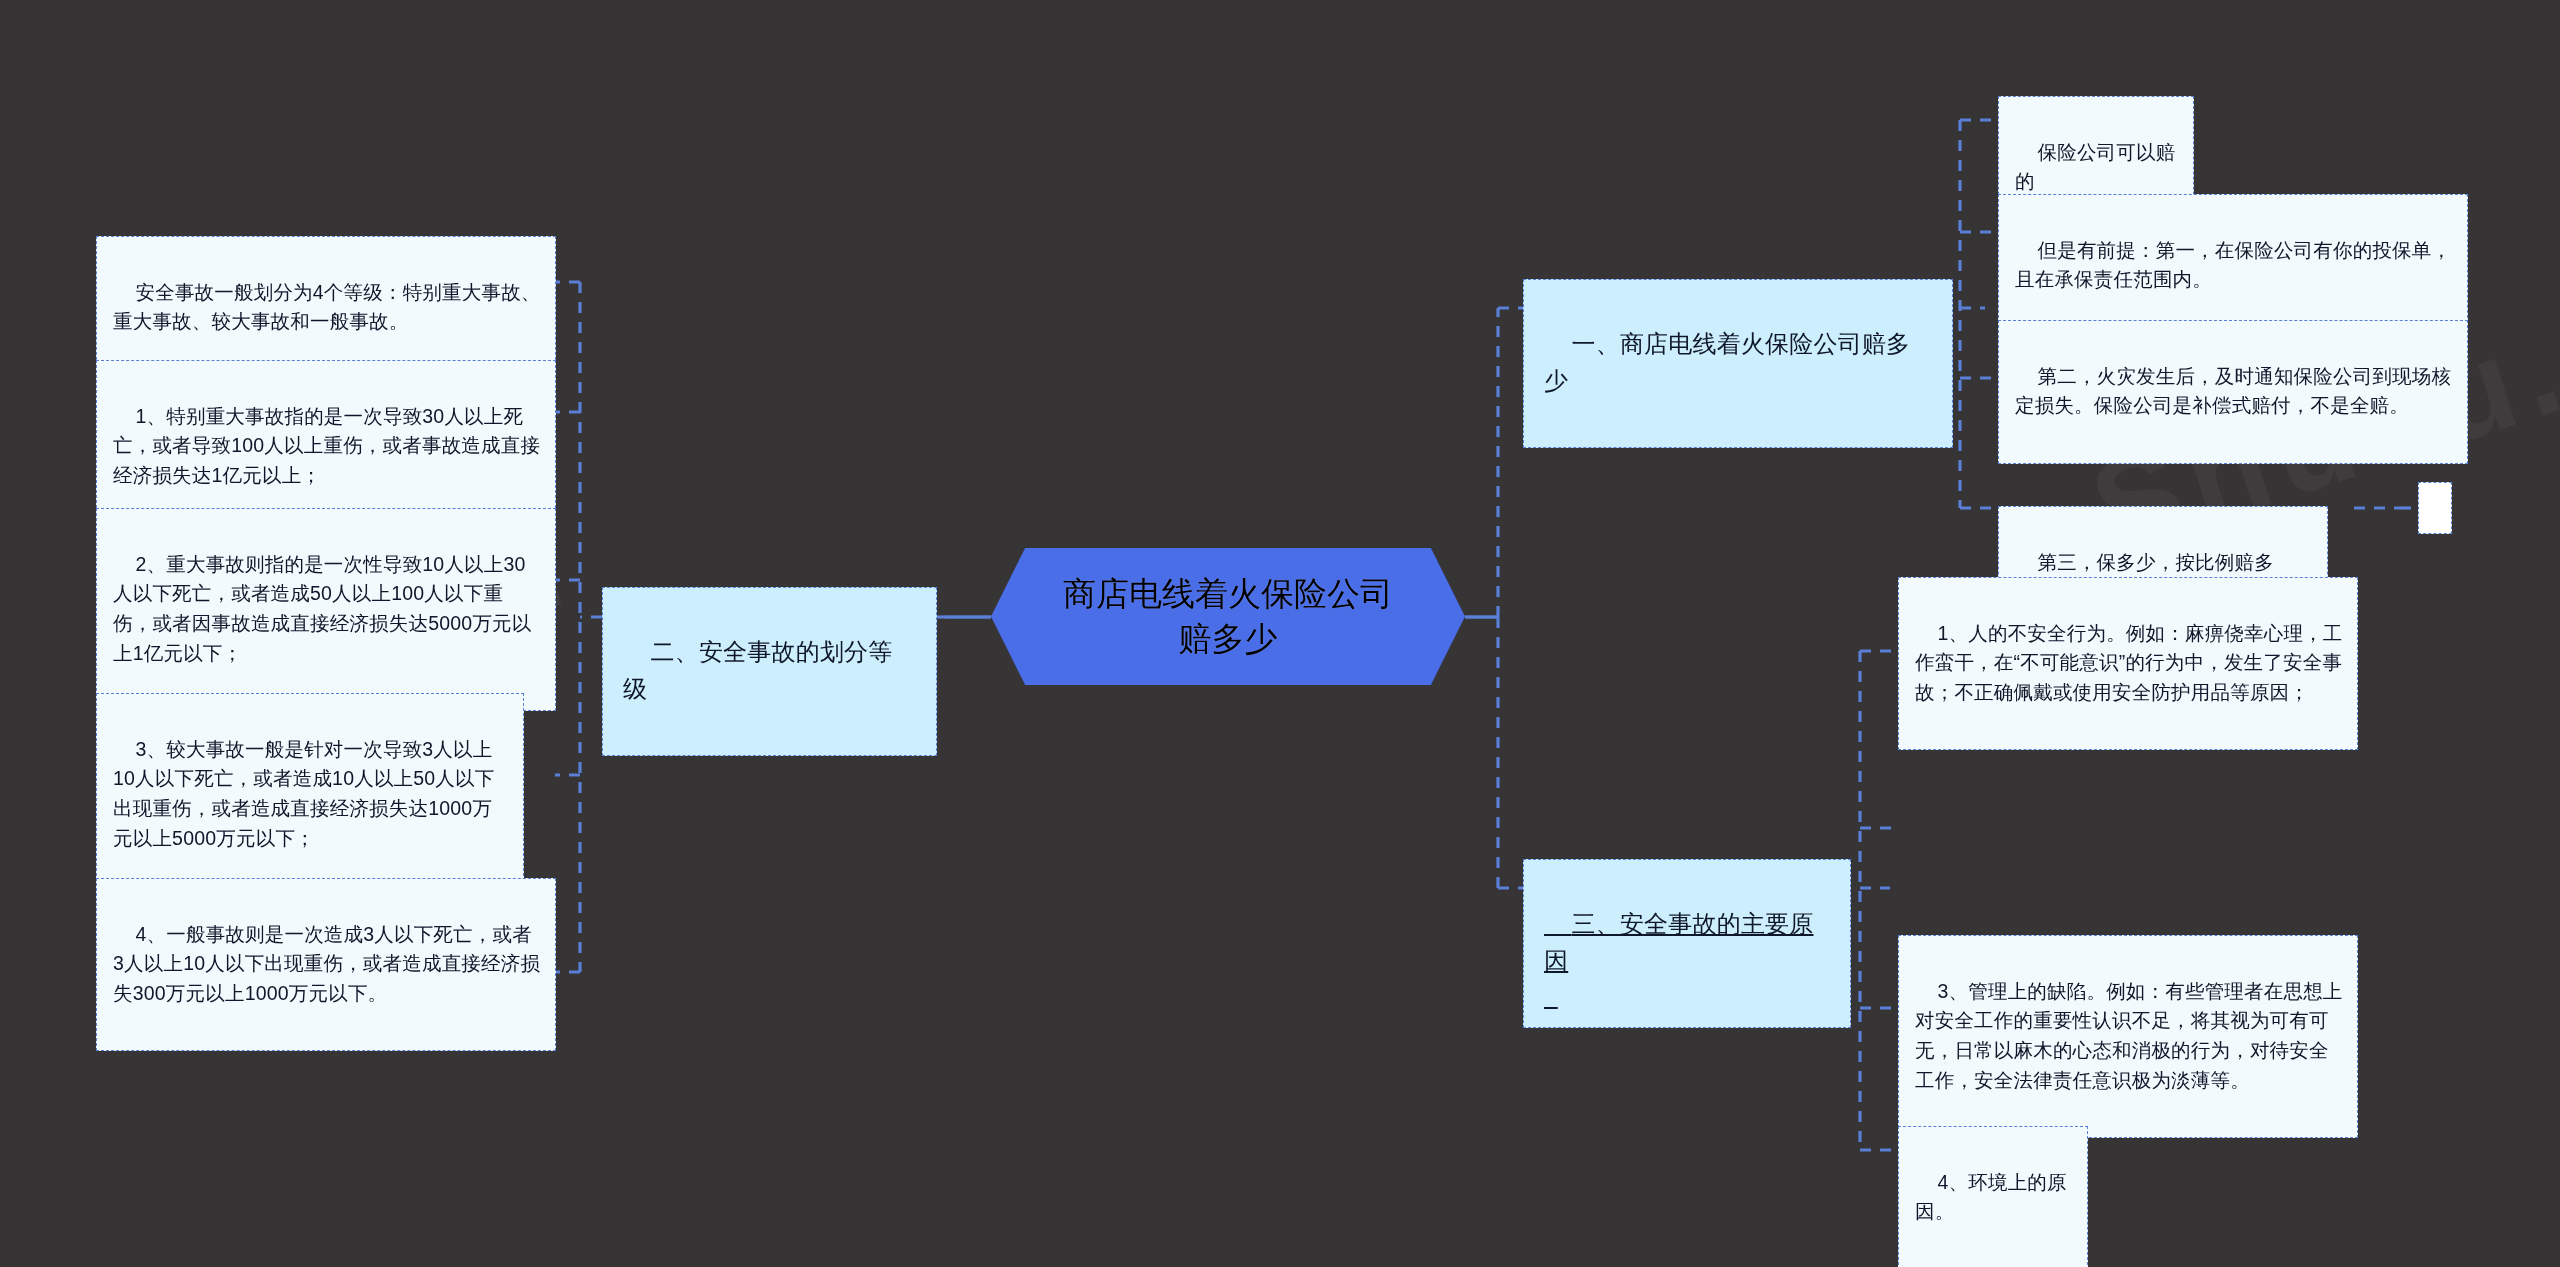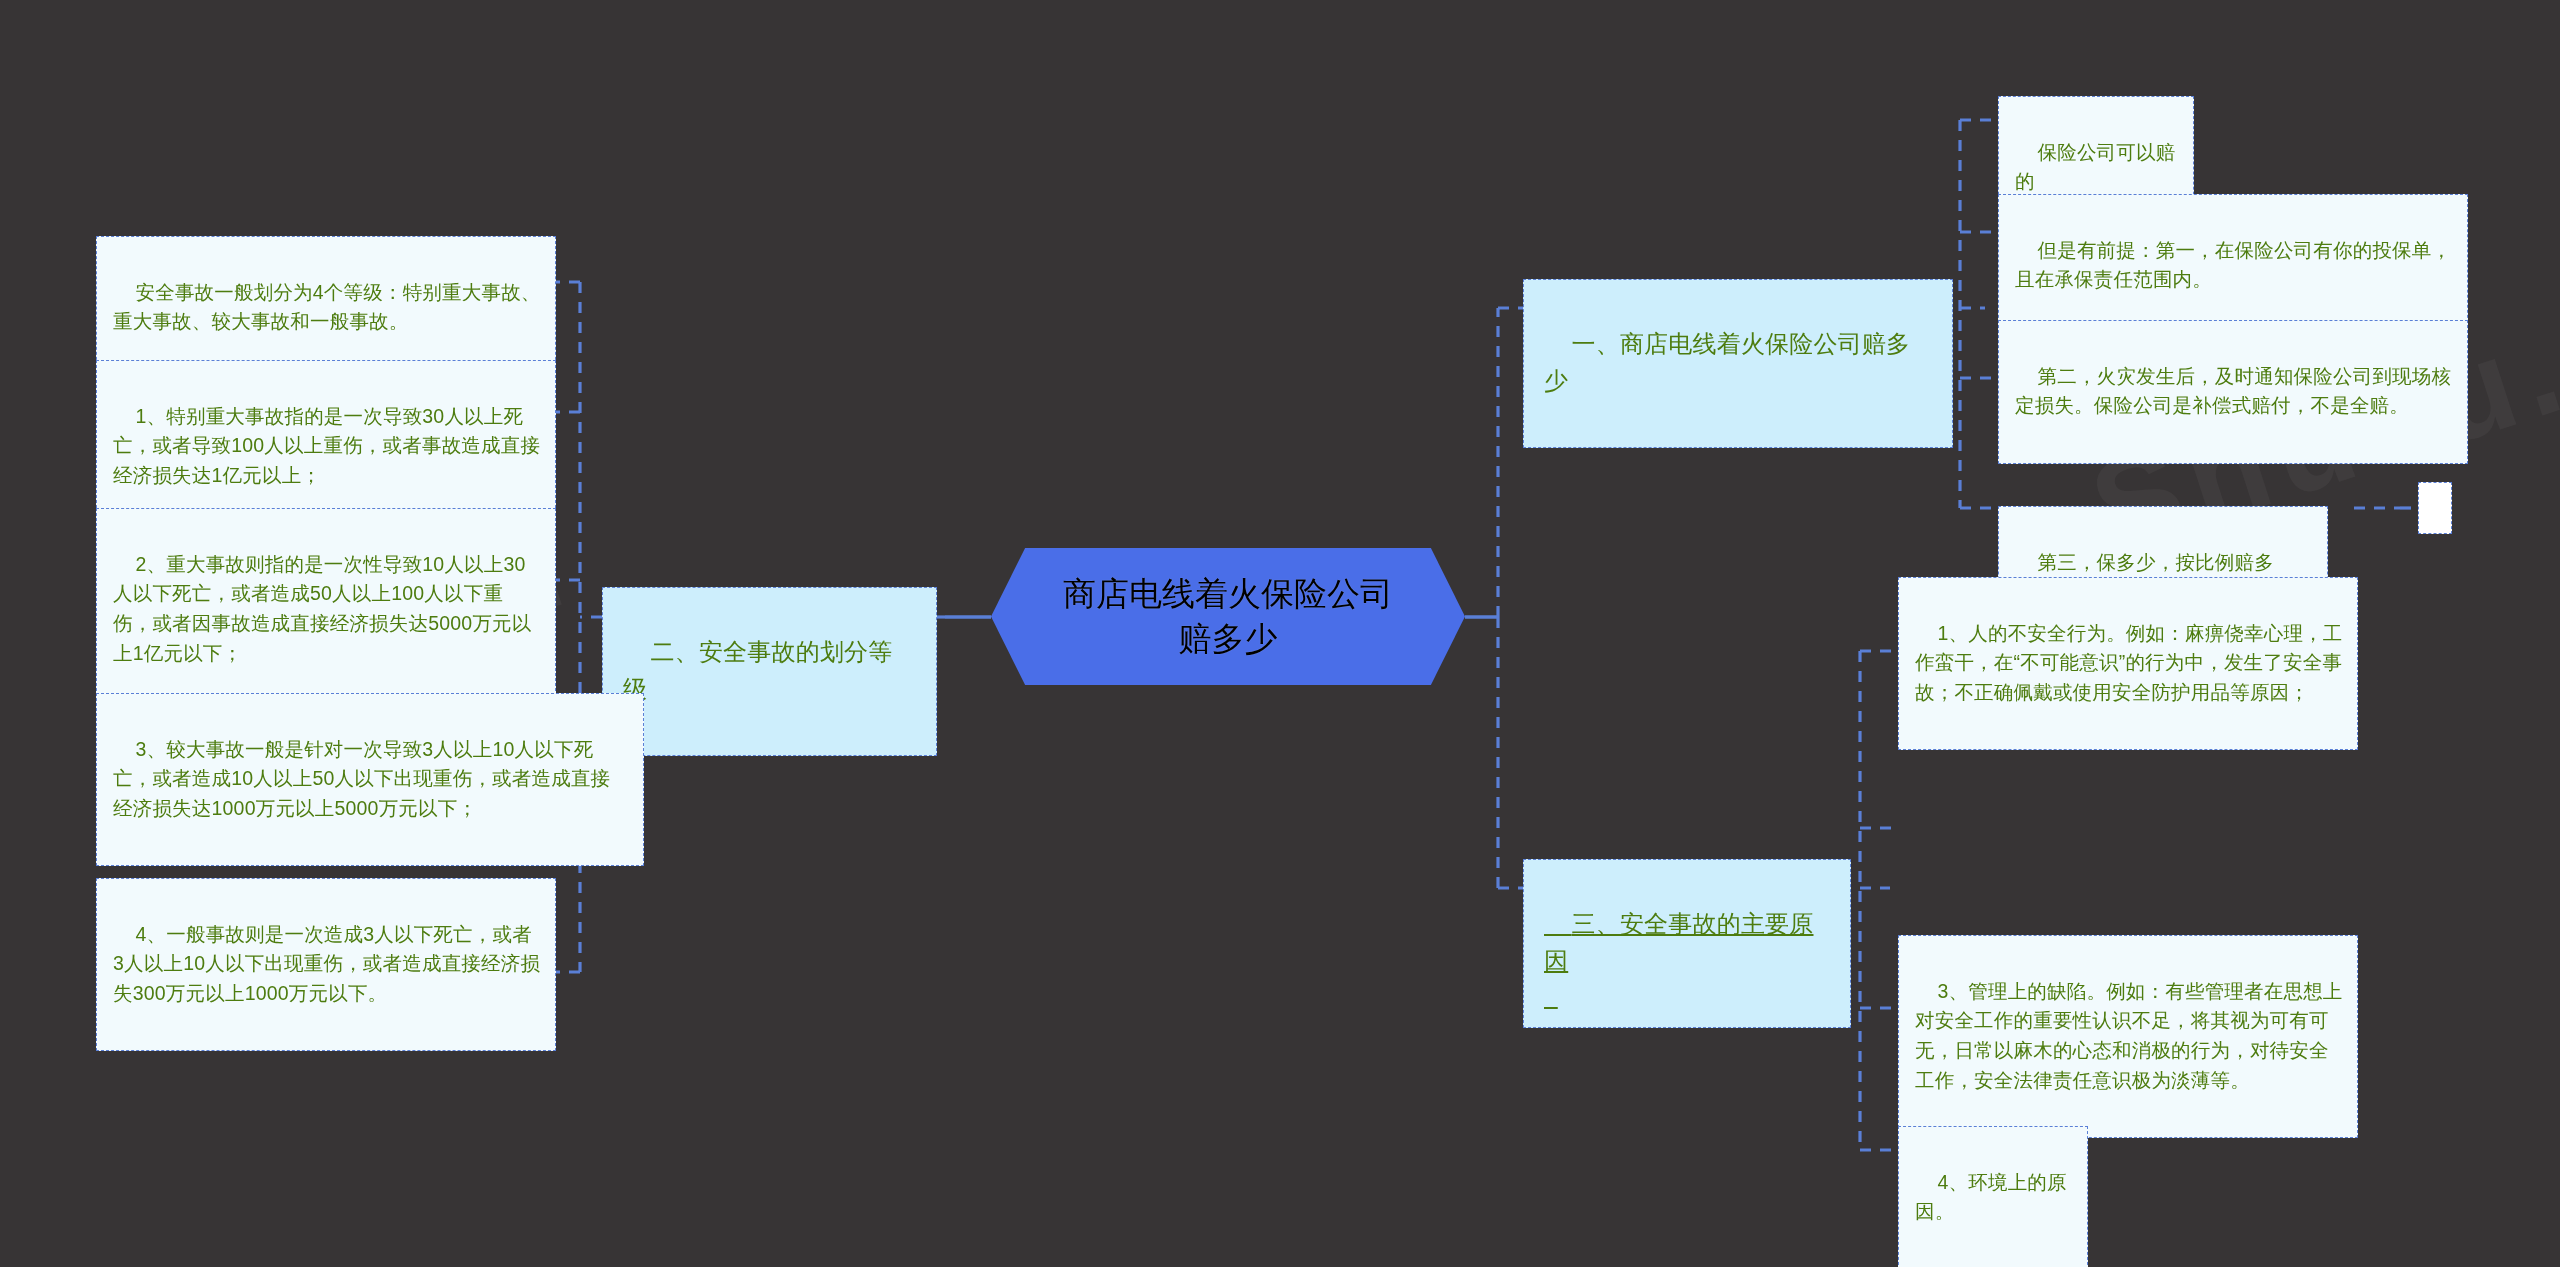--- a/index.html
+++ b/index.html
@@ -40,21 +40,21 @@
     width: 2560px;
     height: 1267px;
     pointer-events: none;
   }
 
   
   .node {
     position: absolute;
     box-sizing: border-box;
     border: 1px dashed #5a7fd6;
-    color: #4d7c0f;
+    color: #0f172a;
     line-height: 1.52;
     letter-spacing: 0.2px;
     white-space: pre-wrap;
   }
 
   .node.leaf {
     background: #f2fafd;
     font-size: 19.5px;
     padding: 11px 14px 12px 16px;
   }
@@ -158,21 +158,21 @@
   </div>
 
   <div class="node leaf" style="left:96px; top:360px; width:460px;">
     <span>1、特别重大事故指的是一次导致30人以上死亡，或者导致100人以上重伤，或者事故造成直接经济损失达1亿元以上；</span>
   </div>
 
   <div class="node leaf" style="left:96px; top:508px; width:460px;">
     <span>2、重大事故则指的是一次性导致10人以上30人以下死亡，或者造成50人以上100人以下重伤，或者因事故造成直接经济损失达5000万元以上1亿元以下；</span>
   </div>
 
-  <div class="node leaf" style="left:96px; top:693px; width:548px;">
+  <div class="node leaf" style="left:96px; top:693px; width:428px;">
     <span>3、较大事故一般是针对一次导致3人以上10人以下死亡，或者造成10人以上50人以下出现重伤，或者造成直接经济损失达1000万元以上5000万元以下；</span>
   </div>
 
   <div class="node leaf" style="left:96px; top:878px; width:460px;">
     <span>4、一般事故则是一次造成3人以下死亡，或者3人以上10人以下出现重伤，或者造成直接经济损失300万元以上1000万元以下。</span>
   </div>
 
   <div class="node branch" style="left:1523px; top:279px; width:430px;">
     <span>一、商店电线着火保险公司赔多少</span>
   </div>

